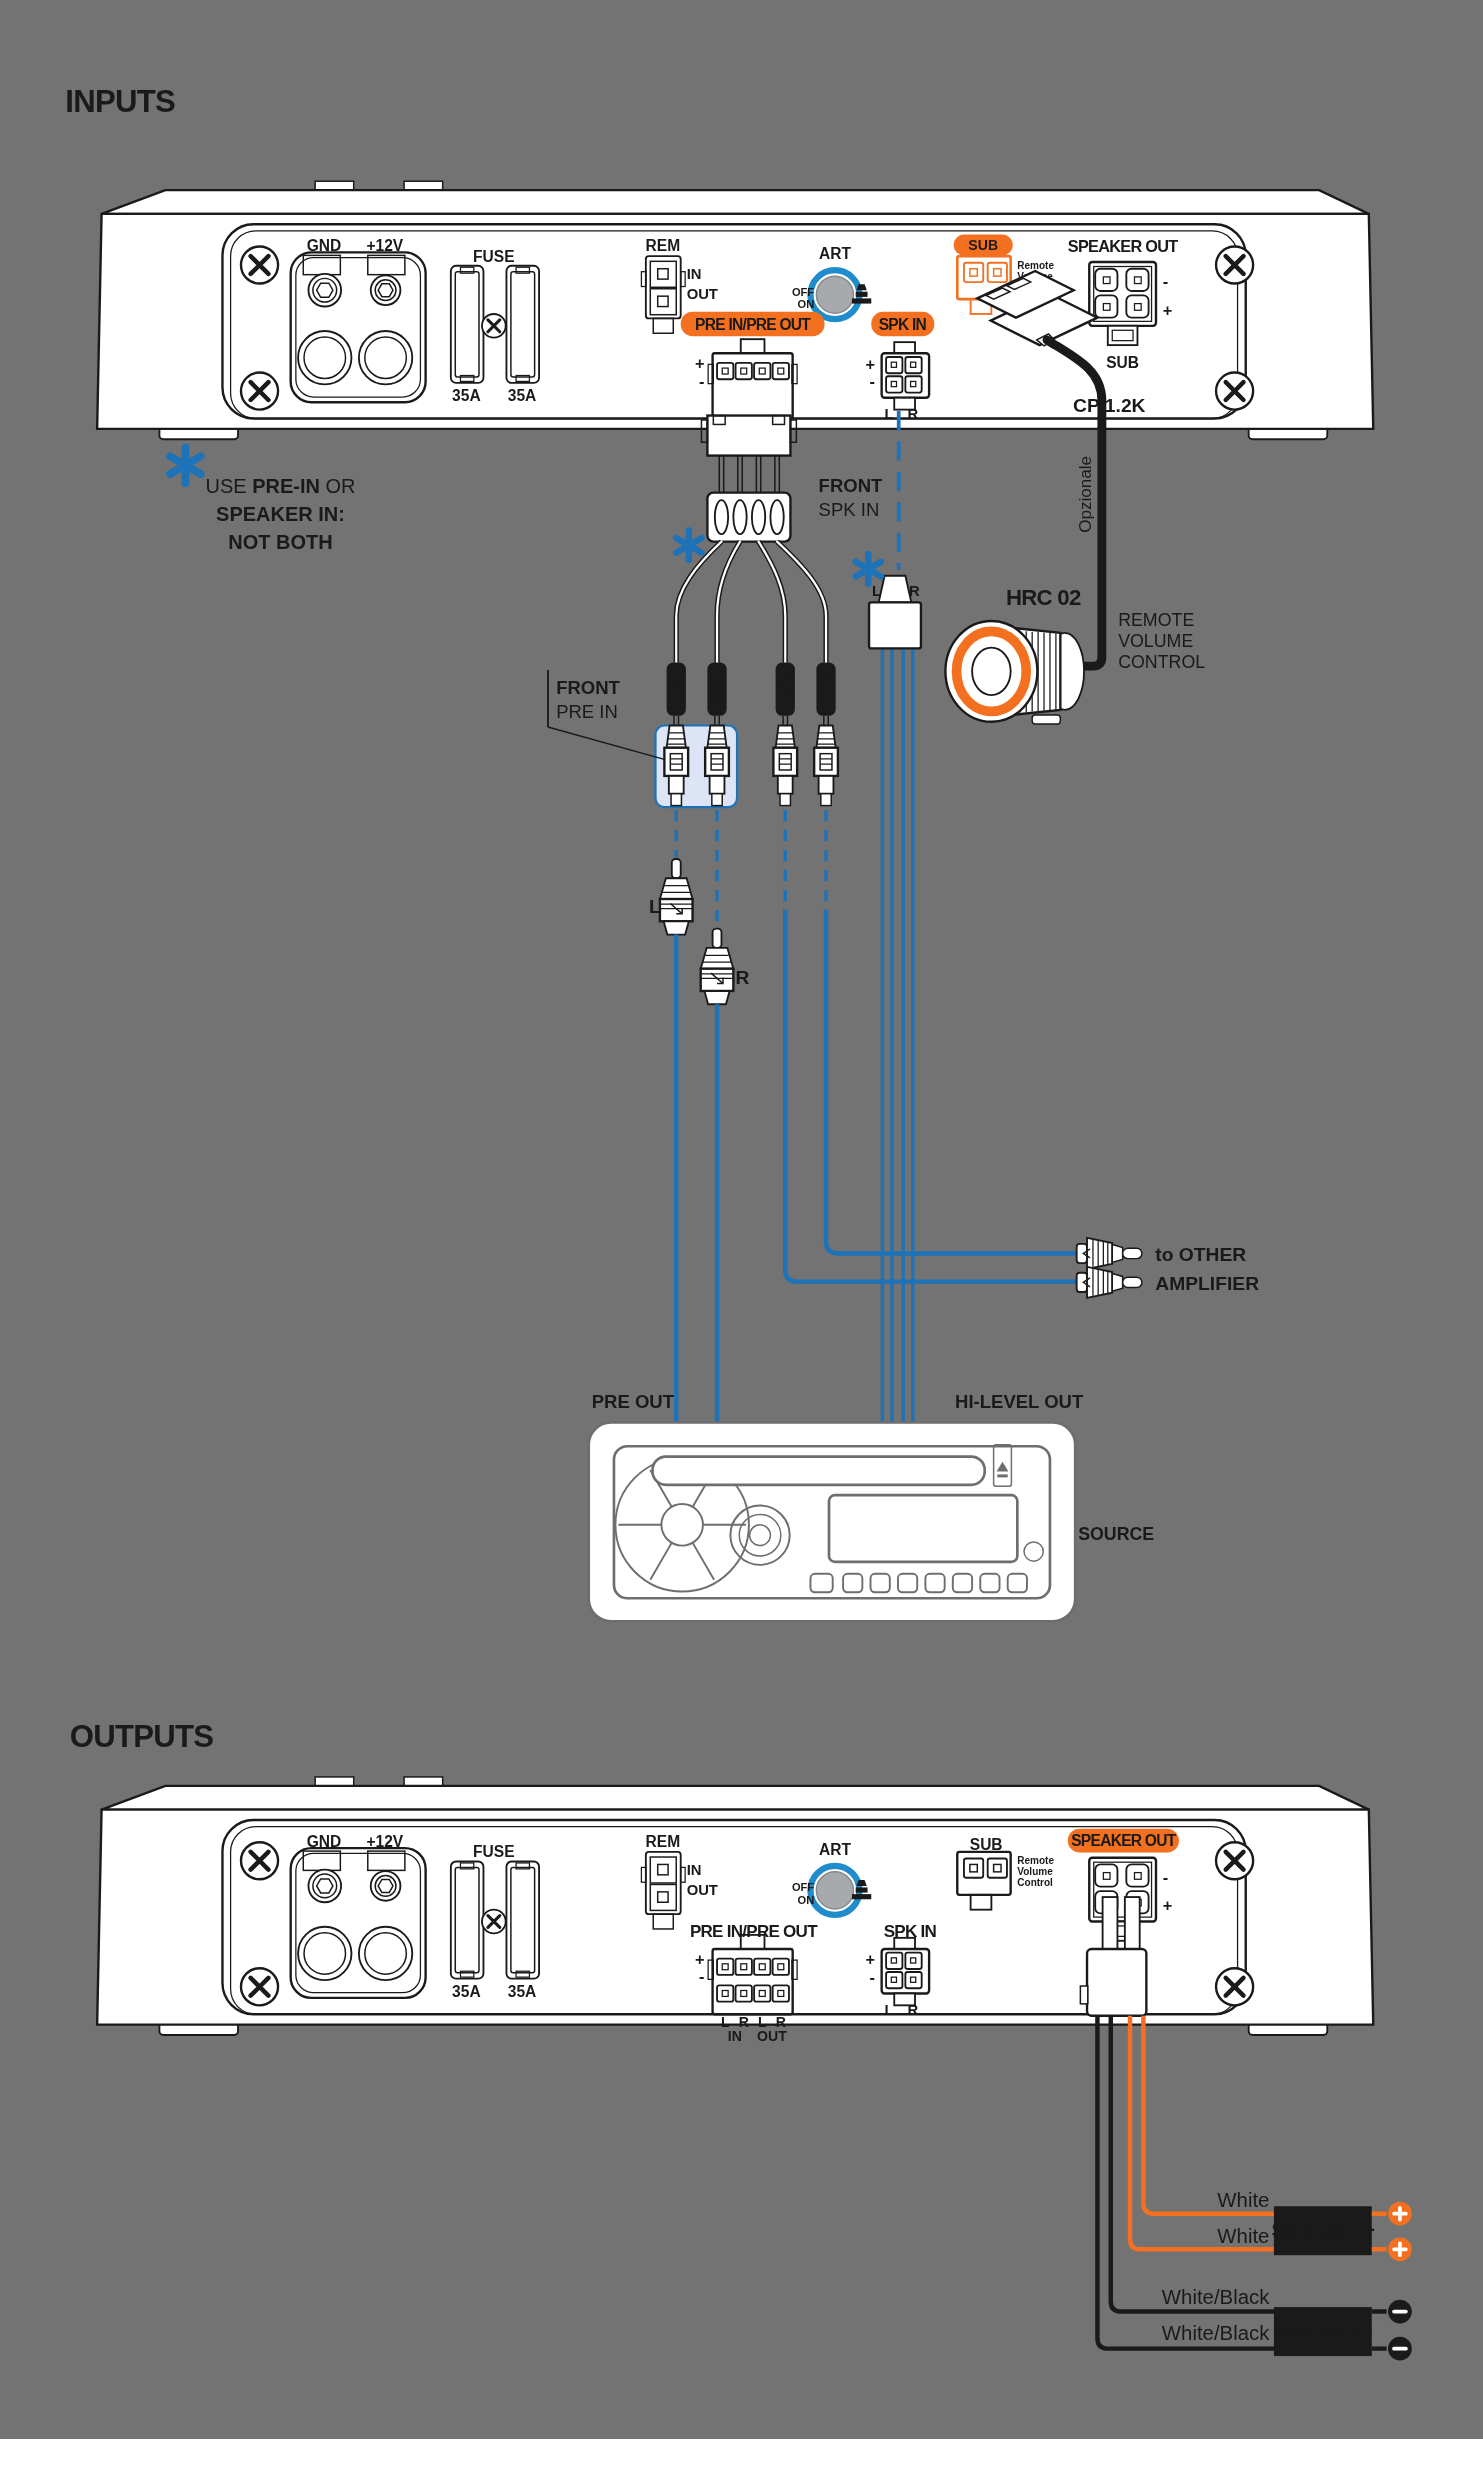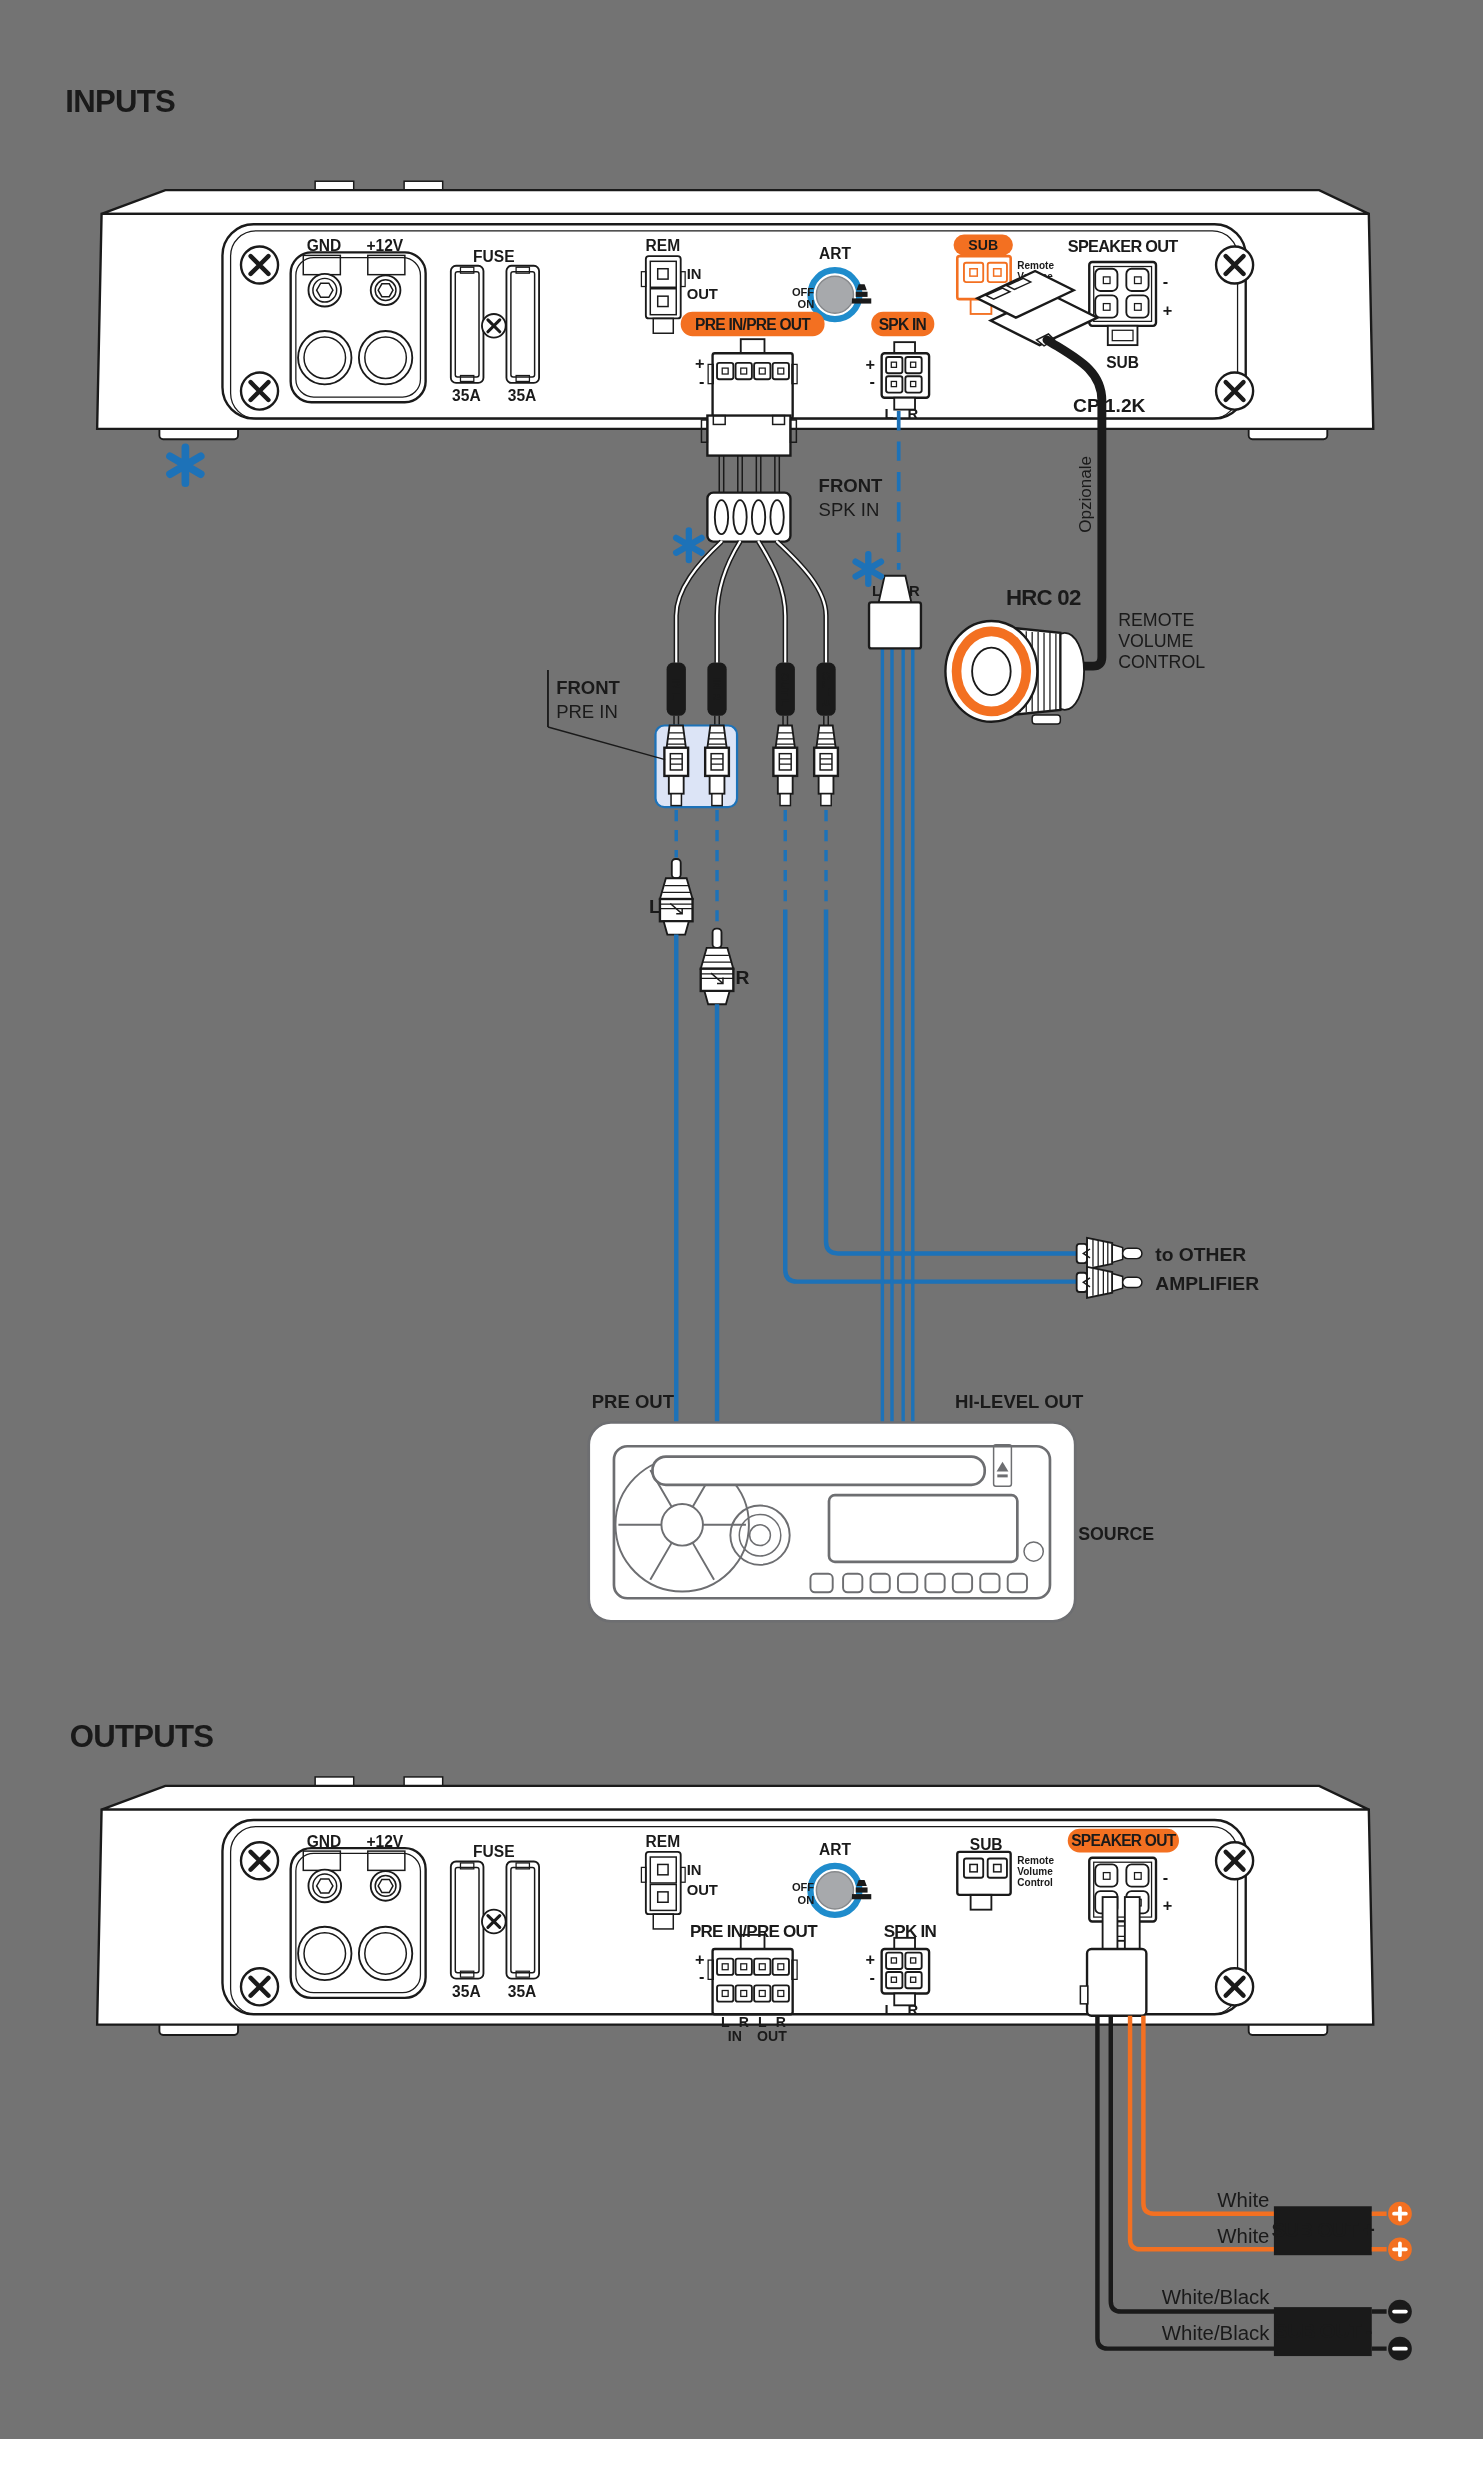--- a/index.html
+++ b/index.html
@@ -466,14 +466,19 @@
     <path class="kw" d="M1850,3117 H1870 M1850,3167 H1870"></path>
     <circle class="blk" cx="1888" cy="3117" r="16"></circle>
     <path class="wht5" d="M1880,3117 H1896"></path>
     <circle class="blk" cx="1888" cy="3167" r="16"></circle>
     <path class="wht5" d="M1880,3167 H1896"></path>
   </g>
   <text class="t b f27 w c" x="1784" y="3143" text-anchor="middle">SUB OUT -</text>
 </g>
 </svg>
 
+<div class="note">
+  <span>USE </span><b>PRE-IN</b><span> OR</span><br>
+  <b>SPEAKER IN:</b><br>
+  <b>NOT BOTH</b>
 </div>
+</div>
 
 
 </body></html>

